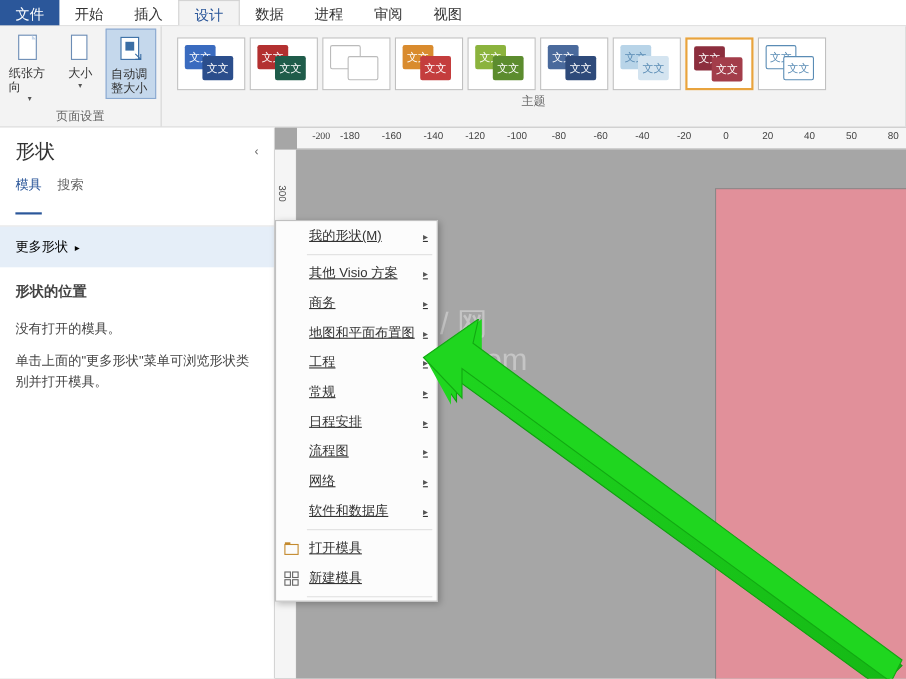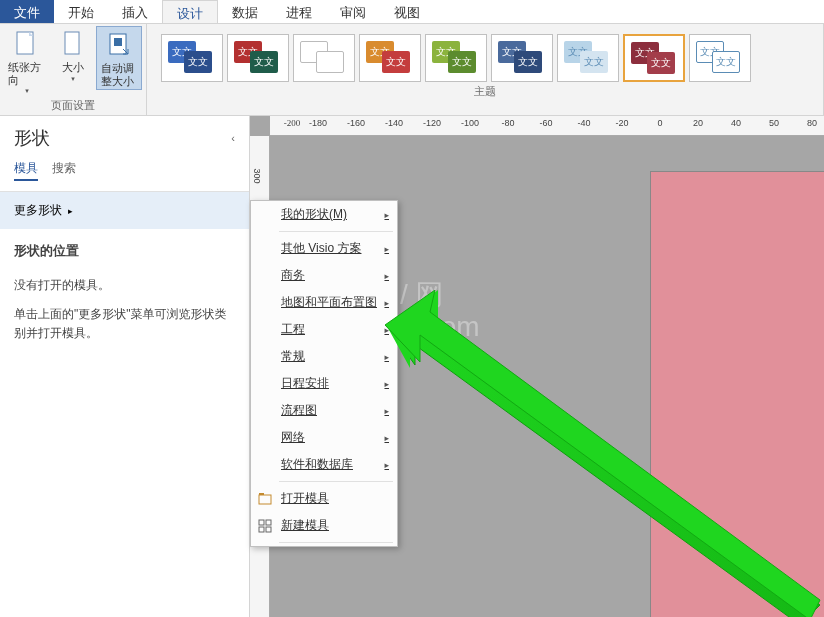--- a/index.html
+++ b/index.html
@@ -22,21 +22,21 @@
 
 .theme-gallery { display: flex; gap: 4px; padding: 8px 10px 2px; align-items: flex-start; }
 .theme-thumb { width: 62px; height: 48px; border: 1px solid #c0c0c0; background: #fff; position: relative; cursor: pointer; }
 .theme-thumb.selected { border: 2px solid #e8a33d; }
 .tt-box { position: absolute; width: 28px; height: 22px; border-radius: 2px; font-size: 10px; color: #fff; display: flex; align-items: center; justify-content: center; }
 
 .workspace { display: flex; position: absolute; top: 116px; left: 0; right: 0; bottom: 0; }
 .shapes-panel { width: 250px; background: #fff; border-right: 1px solid #d4d4d4; display: flex; flex-direction: column; }
 .shapes-title { display: flex; align-items: center; justify-content: space-between; font-size: 18px; padding: 10px 14px 6px; color: #333; }
 .shapes-subtabs { display: flex; gap: 14px; padding: 4px 14px 10px; border-bottom: 1px solid #e0e0e0; font-size: 12px; }
-.shapes-subtabs span:first-child { color: #2b579a; font-weight: 500; border-bottom: 2px solid #2b579a; padding-bottom: 2px; }
+.shapes-subtabs span:first-child { color: #2b579a; font-weight: 500; border-bottom: 2px solid #2b579a; padding-bottom: 16px; }
 .shapes-subtabs span:last-child { color: #666; }
 .more-shapes { padding: 10px 14px; background: #e5eef8; display: flex; align-items: center; gap: 6px; font-size: 12px; cursor: pointer; }
 .panel-body { padding: 12px 14px; color: #444; font-size: 12px; line-height: 1.6; }
 .panel-body .hd { font-weight: 600; margin-bottom: 14px; font-size: 13px; }
 .panel-body .msg { margin-bottom: 10px; }
 
 .canvas { flex: 1; background: #a6a6a6; position: relative; overflow: hidden; }
 .ruler-h { position: absolute; top: 0; left: 20px; right: 0; height: 20px; background: #f5f5f5; border-bottom: 1px solid #aaa; }
 .ruler-v { position: absolute; top: 20px; left: 0; bottom: 0; width: 20px; background: #f5f5f5; border-right: 1px solid #aaa; }
 .ruler-tick { position: absolute; font-size: 9px; color: #444; }

